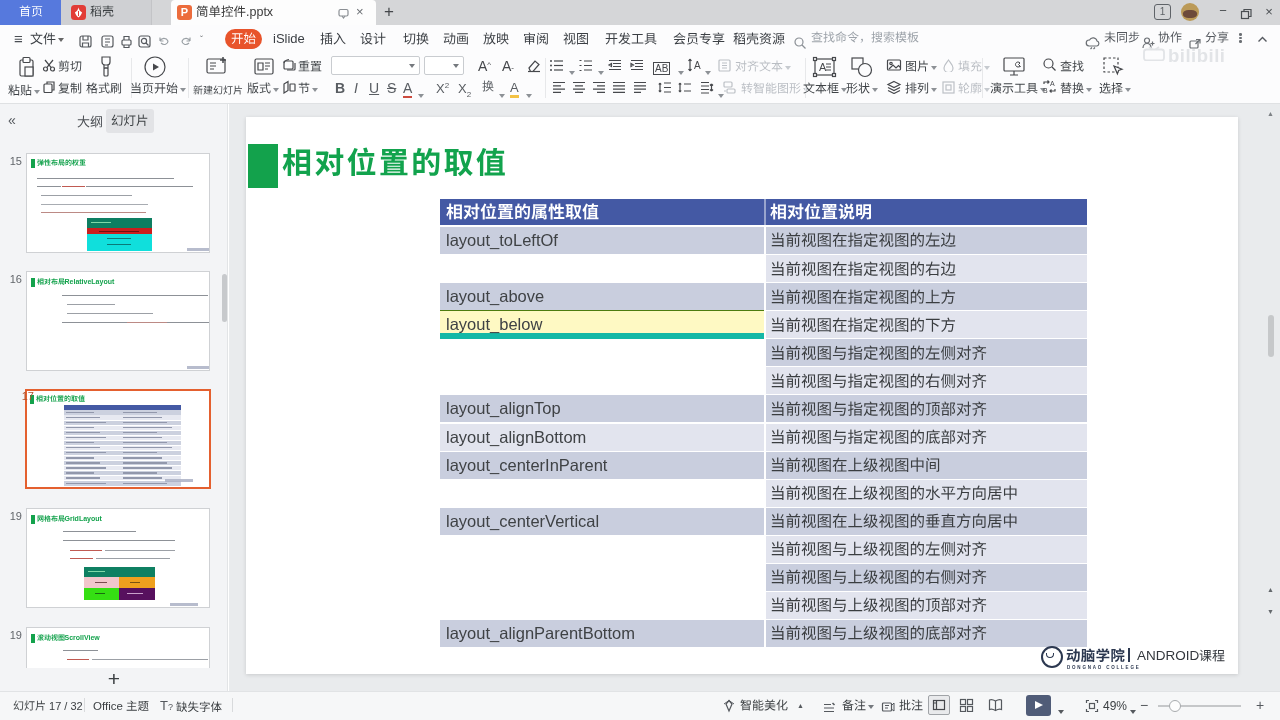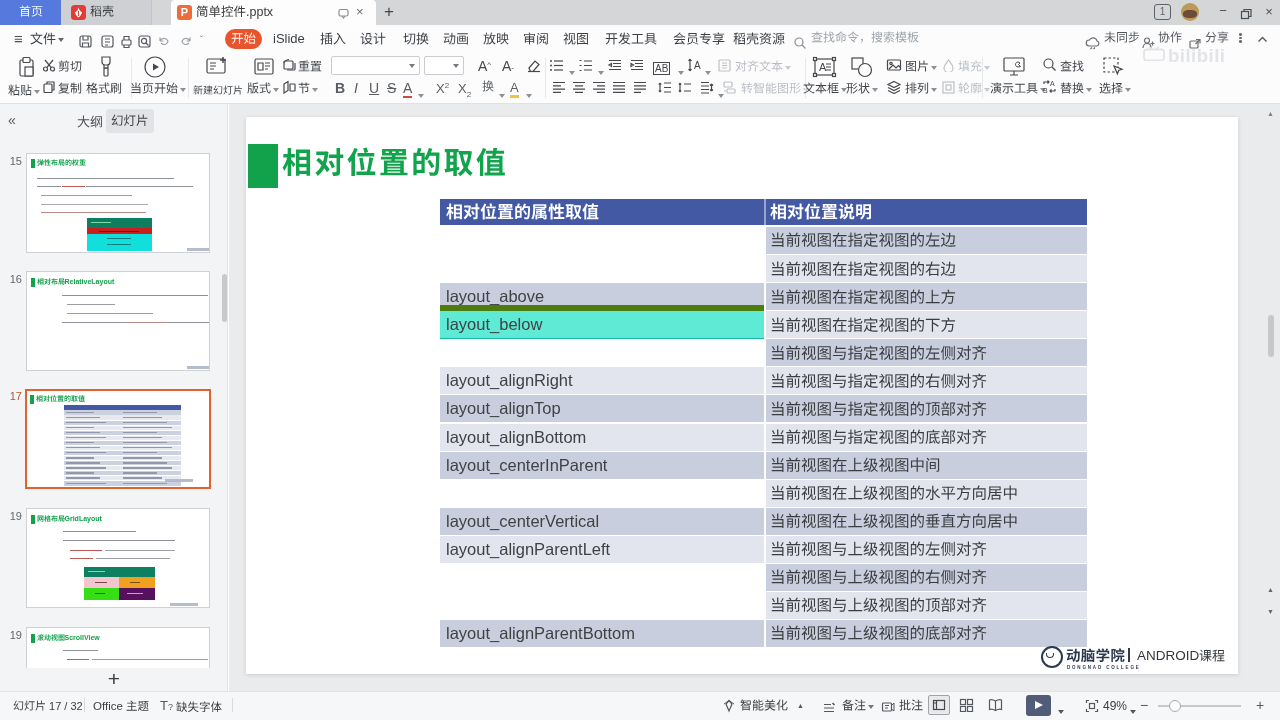--- a/index.html
+++ b/index.html
@@ -754,21 +754,21 @@
         <div style="position:absolute;left:2px;top:1.5px;width:34px;height:1.3px;background:#9298ac"></div>
         <div style="position:absolute;left:59px;top:1.5px;width:39px;height:1.3px;background:#9298ac"></div>
       </div>
       <div style="position:absolute;left:0;top:76.0px;width:117px;height:4.6px;background:#ccd1df">
         <div style="position:absolute;left:2px;top:1.5px;width:40px;height:1.3px;background:#9298ac"></div>
         <div style="position:absolute;left:59px;top:1.5px;width:44px;height:1.3px;background:#9298ac"></div>
       </div>
     </div>
     <div style="position:absolute;left:138px;top:88px;width:28px;height:3px;background:#aab0c4;opacity:.85"></div>
   </div>
-<div class="ab tnum" style="left:2px;top:390px;color:#b0542f">17</div>
+<div class="ab tnum" style="left:14px;top:390px;color:#b0542f">17</div>
 <div class="ab thumb" style="top:508px;height:100px">
     <div style="position:absolute;left:4px;top:6px;width:3.5px;height:9px;background:#13a24c"></div>
     <div style="position:absolute;left:9.5px;top:6px;color:#13a24c;font-weight:bold;font-size:7px;white-space:nowrap"><svg style="width:28.0px;height:7px;vertical-align:-0.12em;" viewBox="0 0 4000 1000" fill="currentColor">
         <use href="#b7f51" x="0"></use>
         <use href="#b683c" x="1000"></use>
         <use href="#b5e03" x="2000"></use>
         <use href="#b5c40" x="3000"></use>
       </svg><span style="font-size:7px">GridLayout</span></div>
     <div style="position:absolute;left:36px;top:22px;width:73px;height:1.2px;background:#8d9197"></div>
     <div style="position:absolute;left:36px;top:31px;width:112px;height:1.2px;background:#8d9197"></div>
@@ -832,20 +832,23 @@
         <div class="ab" style="left:330px;top:3.5px;color:#fff"><svg style="width:102.0px;height:17px;vertical-align:-0.12em;" viewBox="0 0 6000 1000" fill="currentColor">
             <use href="#b76f8" x="0"></use>
             <use href="#b5bf9" x="1000"></use>
             <use href="#b4f4d" x="2000"></use>
             <use href="#b7f6e" x="3000"></use>
             <use href="#b8bf4" x="4000"></use>
             <use href="#b660e" x="5000"></use>
           </svg></div>
         <div class="ab" style="left:324px;top:0;width:2px;height:26px;background:rgba(255,255,255,.45)"></div>
       </div>
+      <div class="ab" style="left:194px;top:110.0px;width:324px;height:28.1px;background:#c9cede;border-bottom:1px solid #fff">
+        <div class="ab" style="left:6px;top:4px;font-size:16.5px;color:#3f4245">layout_toLeftOf</div>
+      </div>
       <div class="ab" style="left:520px;top:110.0px;width:321px;height:28.1px;background:#c9cede;border-bottom:1px solid #fff">
         <div class="ab" style="left:4px;top:5px;color:#3a3d40"><svg style="width:186.0px;height:15.5px;vertical-align:-0.12em;" viewBox="0 0 12000 1000" fill="currentColor">
             <use href="#r5f53" x="0"></use>
             <use href="#r524d" x="1000"></use>
             <use href="#r89c6" x="2000"></use>
             <use href="#r56fe" x="3000"></use>
             <use href="#r5728" x="4000"></use>
             <use href="#r6307" x="5000"></use>
             <use href="#r5b9a" x="6000"></use>
             <use href="#r89c6" x="7000"></use>
@@ -864,40 +867,40 @@
             <use href="#r5728" x="4000"></use>
             <use href="#r6307" x="5000"></use>
             <use href="#r5b9a" x="6000"></use>
             <use href="#r89c6" x="7000"></use>
             <use href="#r56fe" x="8000"></use>
             <use href="#r7684" x="9000"></use>
             <use href="#r53f3" x="10000"></use>
             <use href="#r8fb9" x="11000"></use>
           </svg></div>
       </div>
-      <div class="ab" style="left:194px;top:166.1px;width:324px;height:28.1px;background:#c9cede;border-bottom:6px solid #4d7c0f">
+      <div class="ab" style="left:194px;top:166.1px;width:324px;height:28.1px;background:#c9cede;border-bottom:1px solid #4d7c0f">
         <div class="ab" style="left:6px;top:4px;font-size:16.5px;color:#3f4245">layout_above</div>
       </div>
       <div class="ab" style="left:520px;top:166.1px;width:321px;height:28.1px;background:#c9cede;border-bottom:1px solid #fff">
         <div class="ab" style="left:4px;top:5px;color:#3a3d40"><svg style="width:186.0px;height:15.5px;vertical-align:-0.12em;" viewBox="0 0 12000 1000" fill="currentColor">
             <use href="#r5f53" x="0"></use>
             <use href="#r524d" x="1000"></use>
             <use href="#r89c6" x="2000"></use>
             <use href="#r56fe" x="3000"></use>
             <use href="#r5728" x="4000"></use>
             <use href="#r6307" x="5000"></use>
             <use href="#r5b9a" x="6000"></use>
             <use href="#r89c6" x="7000"></use>
             <use href="#r56fe" x="8000"></use>
             <use href="#r7684" x="9000"></use>
             <use href="#r4e0a" x="10000"></use>
             <use href="#r65b9" x="11000"></use>
           </svg></div>
       </div>
-      <div class="ab" style="left:194px;top:194.2px;width:324px;height:28.1px;background:#5eead4;border-bottom:1px solid #14b8a6">
+      <div class="ab" style="left:194px;top:194.2px;width:324px;height:28.1px;background:#fef9c3;border-bottom:6px solid #14b8a6">
         <div class="ab" style="left:6px;top:4px;font-size:16.5px;color:#3f4245">layout_below</div>
       </div>
       <div class="ab" style="left:520px;top:194.2px;width:321px;height:28.1px;background:#e2e4ee;border-bottom:1px solid #fff">
         <div class="ab" style="left:4px;top:5px;color:#3a3d40"><svg style="width:186.0px;height:15.5px;vertical-align:-0.12em;" viewBox="0 0 12000 1000" fill="currentColor">
             <use href="#r5f53" x="0"></use>
             <use href="#r524d" x="1000"></use>
             <use href="#r89c6" x="2000"></use>
             <use href="#r56fe" x="3000"></use>
             <use href="#r5728" x="4000"></use>
             <use href="#r6307" x="5000"></use>
@@ -919,23 +922,20 @@
             <use href="#r6307" x="5000"></use>
             <use href="#r5b9a" x="6000"></use>
             <use href="#r89c6" x="7000"></use>
             <use href="#r56fe" x="8000"></use>
             <use href="#r7684" x="9000"></use>
             <use href="#r5de6" x="10000"></use>
             <use href="#r4fa7" x="11000"></use>
             <use href="#r5bf9" x="12000"></use>
             <use href="#r9f50" x="13000"></use>
           </svg></div>
-      </div>
-      <div class="ab" style="left:194px;top:250.3px;width:324px;height:28.1px;background:#e2e4ee;border-bottom:1px solid #fff">
-        <div class="ab" style="left:6px;top:4px;font-size:16.5px;color:#3f4245">layout_alignRight</div>
       </div>
       <div class="ab" style="left:520px;top:250.3px;width:321px;height:28.1px;background:#e2e4ee;border-bottom:1px solid #fff">
         <div class="ab" style="left:4px;top:5px;color:#3a3d40"><svg style="width:217.0px;height:15.5px;vertical-align:-0.12em;" viewBox="0 0 14000 1000" fill="currentColor">
             <use href="#r5f53" x="0"></use>
             <use href="#r524d" x="1000"></use>
             <use href="#r89c6" x="2000"></use>
             <use href="#r56fe" x="3000"></use>
             <use href="#r4e0e" x="4000"></use>
             <use href="#r6307" x="5000"></use>
             <use href="#r5b9a" x="6000"></use>
@@ -1043,23 +1043,20 @@
             <use href="#r89c6" x="7000"></use>
             <use href="#r56fe" x="8000"></use>
             <use href="#r7684" x="9000"></use>
             <use href="#r5782" x="10000"></use>
             <use href="#r76f4" x="11000"></use>
             <use href="#r65b9" x="12000"></use>
             <use href="#r5411" x="13000"></use>
             <use href="#r5c45" x="14000"></use>
             <use href="#r4e2d" x="15000"></use>
           </svg></div>
-      </div>
-      <div class="ab" style="left:194px;top:418.8px;width:324px;height:28.1px;background:#e2e4ee;border-bottom:1px solid #fff">
-        <div class="ab" style="left:6px;top:4px;font-size:16.5px;color:#3f4245">layout_alignParentLeft</div>
       </div>
       <div class="ab" style="left:520px;top:418.8px;width:321px;height:28.1px;background:#e2e4ee;border-bottom:1px solid #fff">
         <div class="ab" style="left:4px;top:5px;color:#3a3d40"><svg style="width:217.0px;height:15.5px;vertical-align:-0.12em;" viewBox="0 0 14000 1000" fill="currentColor">
             <use href="#r5f53" x="0"></use>
             <use href="#r524d" x="1000"></use>
             <use href="#r89c6" x="2000"></use>
             <use href="#r56fe" x="3000"></use>
             <use href="#r4e0e" x="4000"></use>
             <use href="#r4e0a" x="5000"></use>
             <use href="#r7ea7" x="6000"></use>

